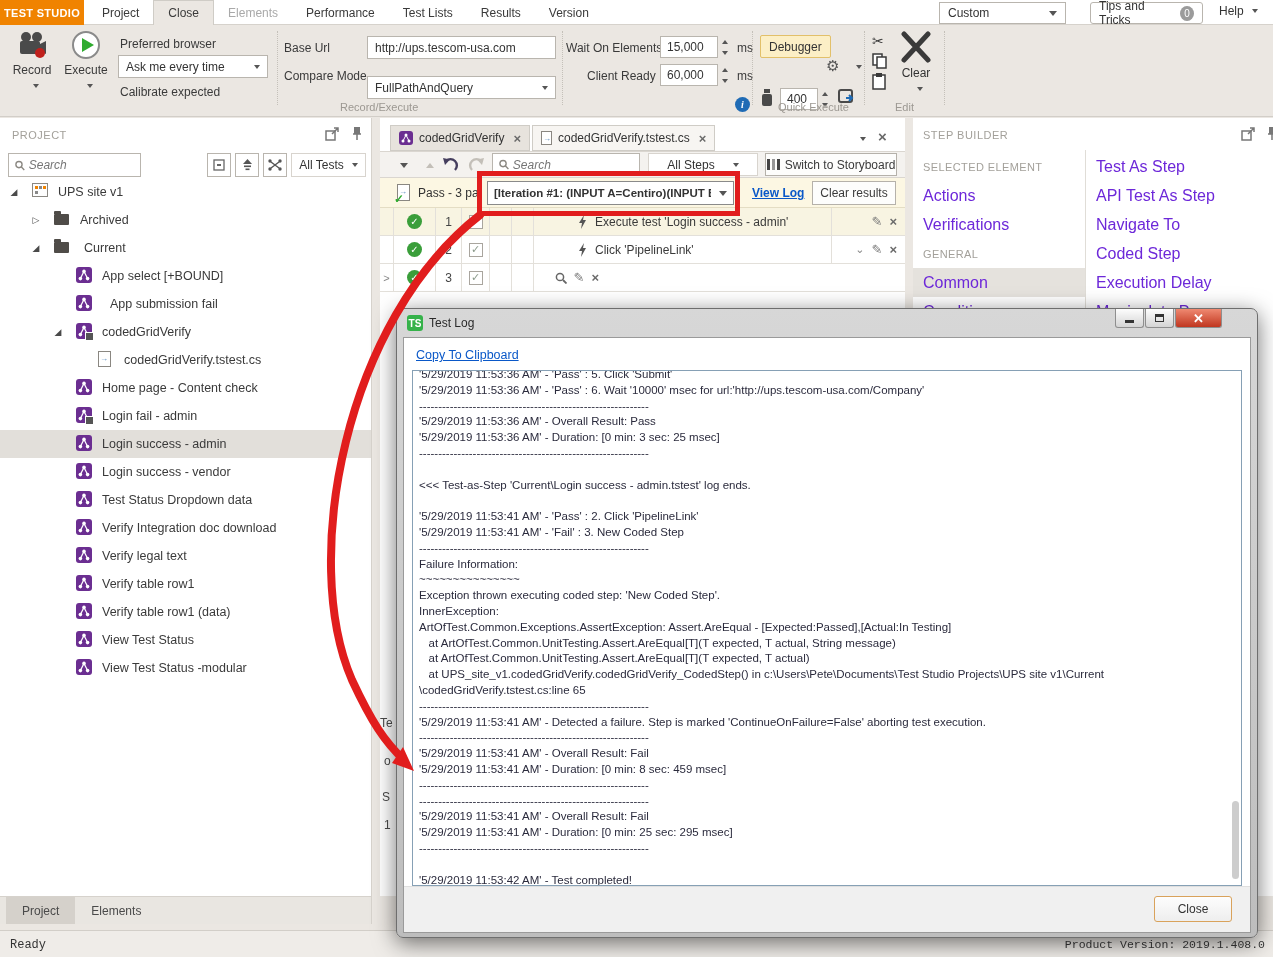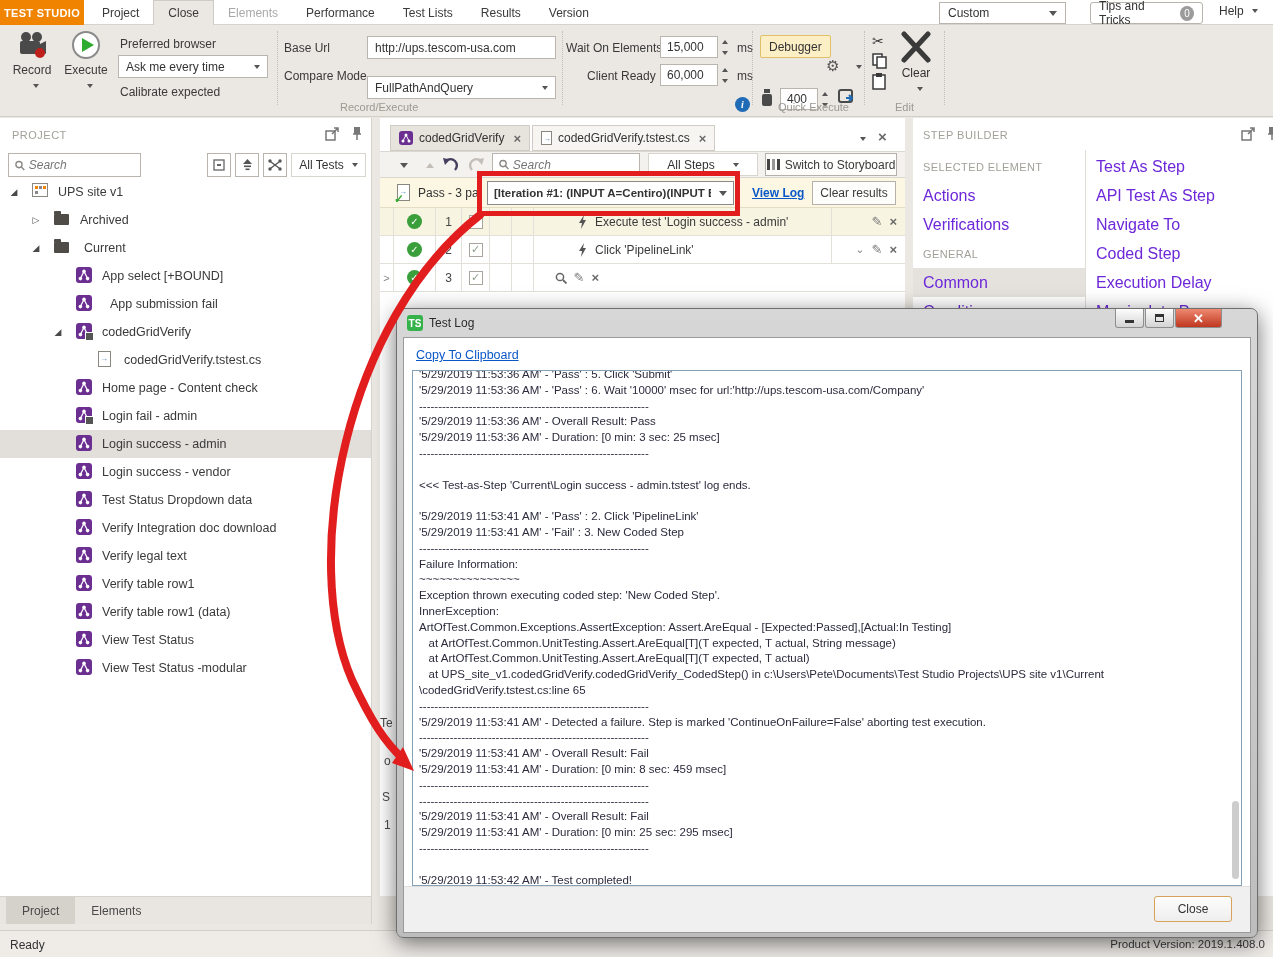--- a/index.html
+++ b/index.html
@@ -83,21 +83,21 @@
   .cbx { width:14px; height:14px; background:#fff; border:1px solid #a9a59e; color:#8b9a8b; font-size:11px; display:flex; align-items:center; justify-content:center; }
   .pencil { color:#7a7a7a; font-size:13px; }
 
   
   .rightpanel { left:913px; top:118px; width:360px; height:778px; background:#fff; }
   .sbitem { height:29px; display:flex; align-items:center; padding-left:10px; font-size:16px; color:#6d28d9; }
   .sbitem.caption { color:#a3a09a; font-size:11px; letter-spacing:.4px; }
   .sbitem.selected { background:#e5e2dd; }
 
   
-  .statusbar { left:0; top:930px; width:1273px; height:27px; background:#efece8; border-top:1px solid #d2cec8; }
+  .statusbar { left:0; top:930px; width:1273px; height:27px; background:#efece8; border-top:1px solid #d2cec8;font-family:Liberation Mono, monospace; }
 
   
   .dlg { left:396px; top:308px; width:862px; height:630px; border-radius:7px;
          background:linear-gradient(#d7d7d7,#bdbdbd); border:1px solid #6e6e6e;
          box-shadow:0 5px 22px rgba(0,0,0,.55); z-index:50; }
   .dlg-title { position:absolute; left:10px; top:6px; display:flex; align-items:center; gap:6px; font-size:12px; color:#2a2a2a; }
   .tsicon { width:16px; height:16px; border-radius:3px; background:#35b24a; color:#fff; font-size:10px; font-weight:bold; display:flex; align-items:center; justify-content:center; }
   .winbtn { position:absolute; top:0; height:19px; background:linear-gradient(#fdfdfd,#d4d4d4); border:1px solid #8e8e8e; border-top:none; border-radius:0 0 3px 3px; display:flex; align-items:center; justify-content:center; }
   .winbtn.close { background:linear-gradient(#ef8971,#c0361f); color:#fff; font-weight:bold; }
   .dlg-body { position:absolute; left:6px; top:28px; width:848px; height:596px; background:#fff; border:1px solid #9a9a9a; }

